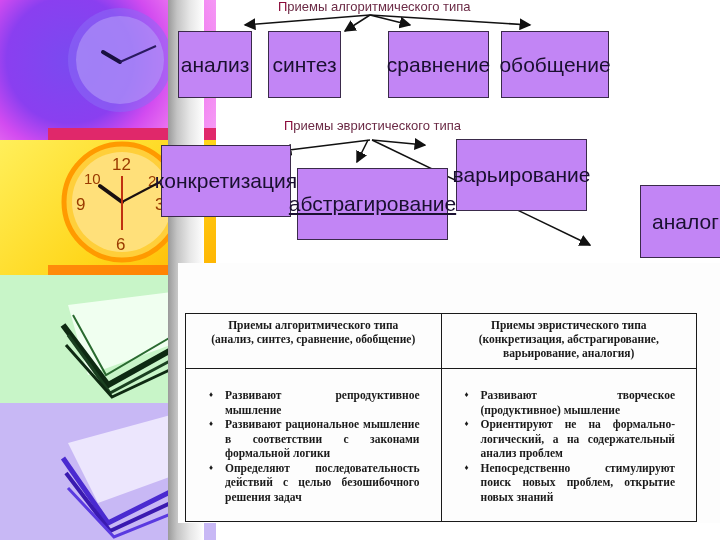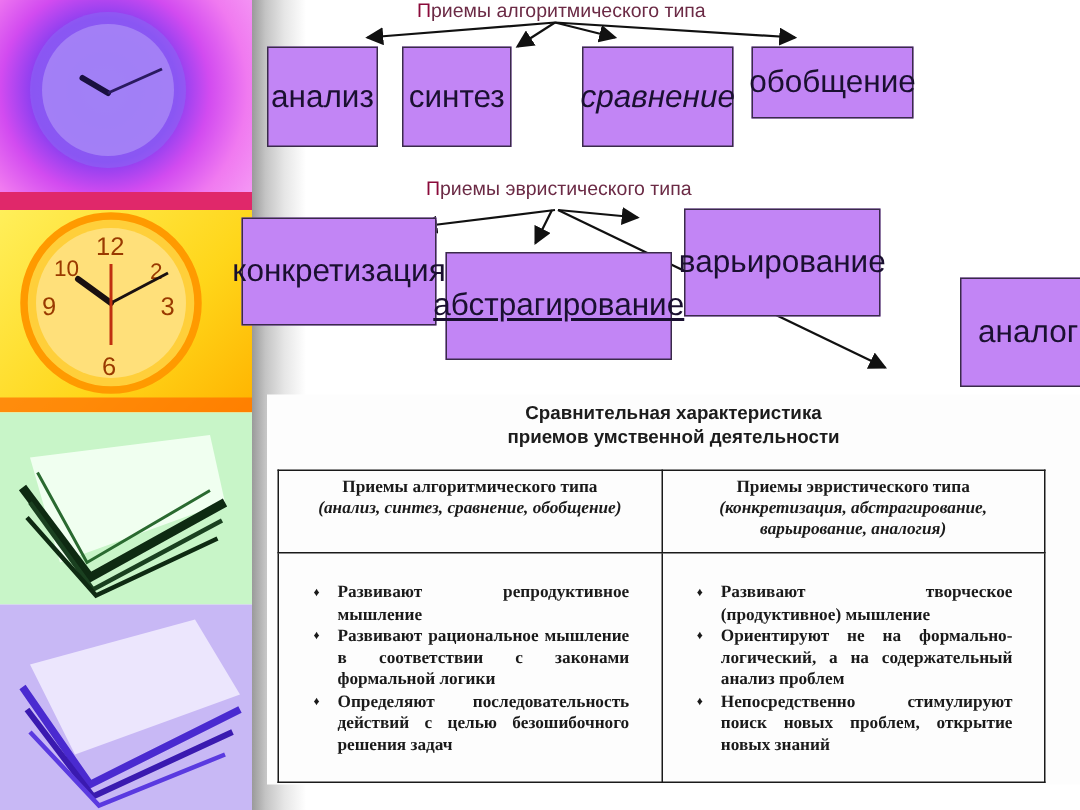--- a/index.html
+++ b/index.html
@@ -1,30 +1,30 @@
 <!DOCTYPE html>
 <html><head>
 <meta charset="utf-8">
 <style>
   html, body { margin:0; padding:0; }
   body { width:720px; height:540px; position:relative; overflow:hidden; background:#ffffff; font-family:"Liberation Sans", sans-serif; }
-  .photo { position:absolute; left:0; width:168px; overflow:hidden; }
+  .photo { position:absolute; left:0; width:168px; overflow:hidden;padding-left:48px; }
   .strip { position:absolute; left:168px; top:0; width:36px; height:540px;
     background:linear-gradient(to right, #9a9a9a 0%, #c4c4c4 25%, #e6e6e6 60%, #ffffff 100%); }
   .box { position:absolute; background:#c285f5; border:1px solid #3a2a4a; display:flex; align-items:center; justify-content:center;
     font-size:21px; color:#1a1030; box-sizing:border-box; }
   .heading { position:absolute; font-size:13px; color:#6b2a45; white-space:nowrap; }
   .heading .cap { color:#8a0a3a; }
   svg.arrows { position:absolute; left:0; top:0; width:720px; height:540px; pointer-events:none; }
   .scan { position:absolute; left:178px; top:263px; width:542px; height:260px; background:#fdfdfd; }
   .scan-title { position:absolute; left:0; top:4px; width:542px; text-align:center; font-family:"Liberation Sans", sans-serif; font-weight:bold; font-size:12.5px; line-height:16px; color:#1c1c1c; }
   table.cmp { position:absolute; left:7px; top:50px; width:512px; border-collapse:collapse; font-family:"Liberation Serif", serif; font-size:11.5px; color:#1a1a1a; }
   table.cmp th, table.cmp td { border:1.5px solid #1a1a1a; vertical-align:top; }
   table.cmp th { font-weight:bold; text-align:center; padding:4px 6px; line-height:14px; height:46px; }
-  table.cmp th .sub { font-style:italic; font-weight:bold; }
+  table.cmp th .sub { font-weight:bold; }
   table.cmp td { padding:4px 6px 2px 6px; line-height:14.5px; height:138px; }
   table.cmp ul { list-style:none; margin:15px; padding:0; }
   table.cmp li { position:relative; padding-left:18px; text-align:justify; font-weight:bold; }
   table.cmp li::before { content:"\2666"; position:absolute; left:2px; top:0; font-size:8px; }
 </style>
 </head>
 <body>
 
 <div class="photo" style="top:0;height:140px;background:radial-gradient(circle at 70px 60px,#7a4af0 0%,#8a3ff0 38%,#d24bf0 55%,#f07af0 75%,#f6a0f6 100%);">
   <svg width="168" height="140">
@@ -86,36 +86,32 @@
     <line x1="372" y1="140" x2="425" y2="145" marker-end="url(#ah)"></line>
     <line x1="372" y1="140" x2="590" y2="245" marker-end="url(#ah)"></line>
   </g>
 </svg>
 
 <div class="heading" style="left:278px;top:-1px;">
   <span class="cap">П</span><span>риемы алгоритмического типа</span>
 </div>
 <div class="box" style="left:178px;top:31px;width:74px;height:67px;">анализ</div>
 <div class="box" style="left:268px;top:31px;width:73px;height:67px;">синтез</div>
-<div class="box" style="left:388px;top:31px;width:101px;height:67px;font-style:italic;">сравнение</div>
-<div class="box" style="left:501px;top:31px;width:108px;height:48px;">обобщение</div>
+<div class="box" style="left:388px;top:31px;width:101px;height:67px;">сравнение</div>
+<div class="box" style="left:501px;top:31px;width:108px;height:67px;">обобщение</div>
 
 <div class="heading" style="left:284px;top:118px;">
   <span class="cap">П</span><span>риемы эвристического типа</span>
 </div>
 <div class="box" style="left:161px;top:145px;width:130px;height:72px;">конкретизация</div>
 <div class="box" style="left:297px;top:168px;width:151px;height:72px;text-decoration:underline;">абстрагирование</div>
 <div class="box" style="left:456px;top:139px;width:131px;height:72px;padding-bottom:0;">варьирование</div>
 <div class="box" style="left:592px;top:185px;width:114px;height:73px;padding-bottom:0;margin-left:48px;">аналогия</div>
 
 <div class="scan">
-  <div class="scan-title">
-    <div>Сравнительная характеристика</div>
-    <div>приемов умственной деятельности</div>
-  </div>
   <table class="cmp">
     <thead>
       <tr>
         <th style="width:50%;">
           <div>Приемы алгоритмического типа</div>
           <div class="sub">(анализ, синтез, сравнение, обобщение)</div>
         </th>
         <th>
           <div>Приемы эвристического типа</div>
           <div class="sub">(конкретизация, абстрагирование, варьирование, аналогия)</div>

